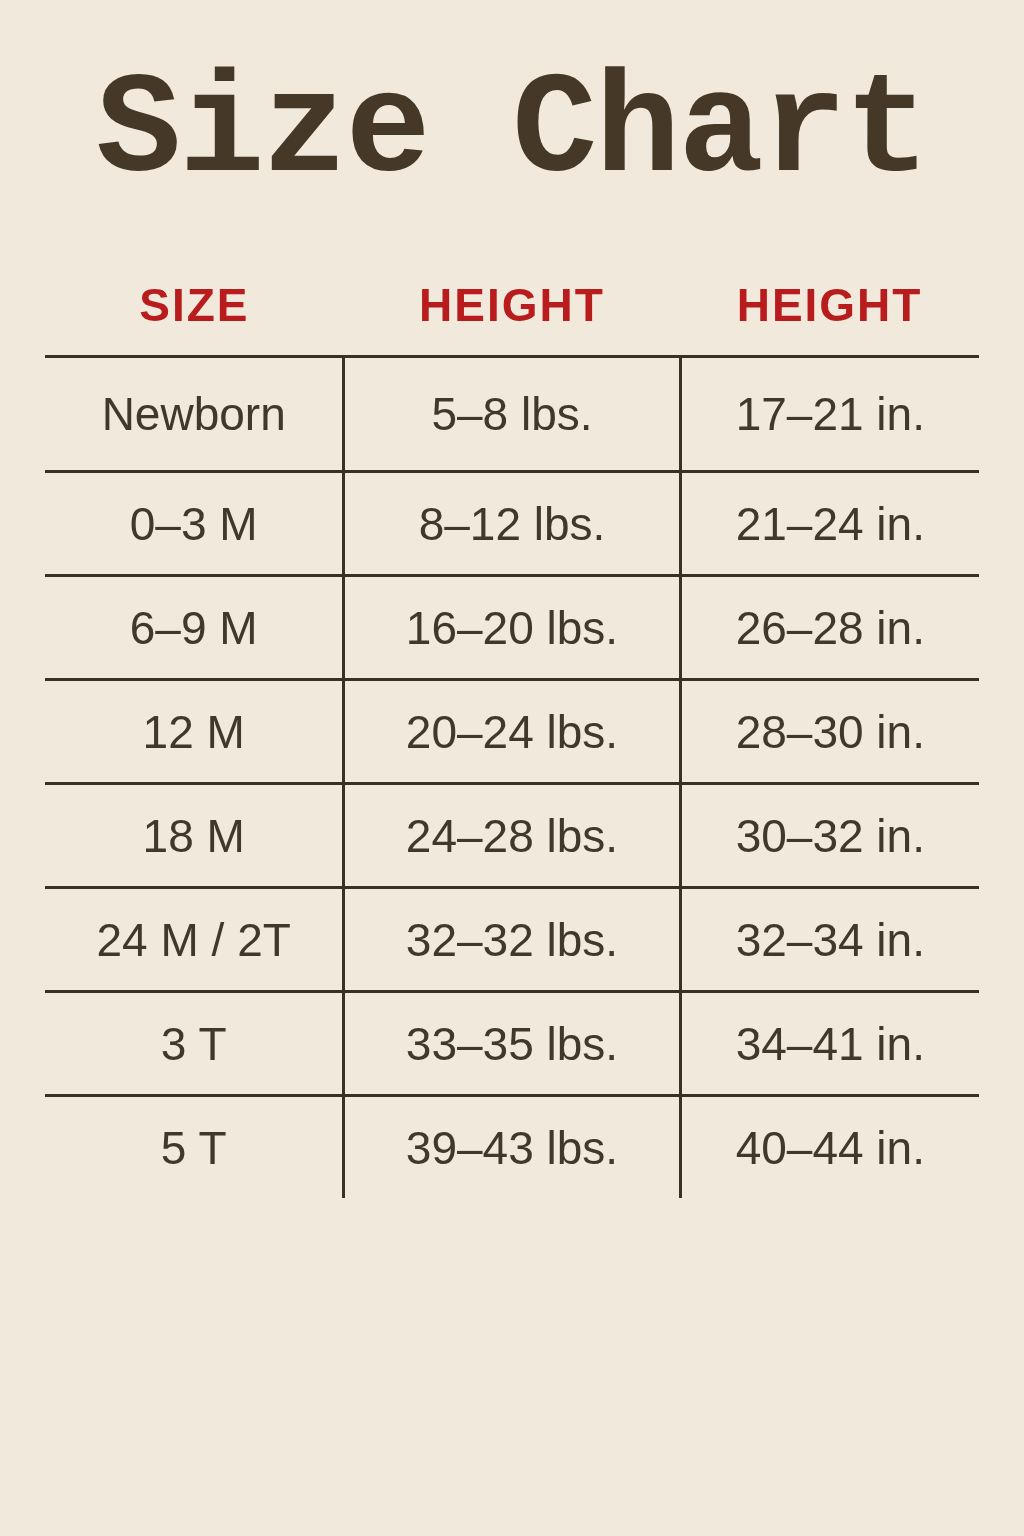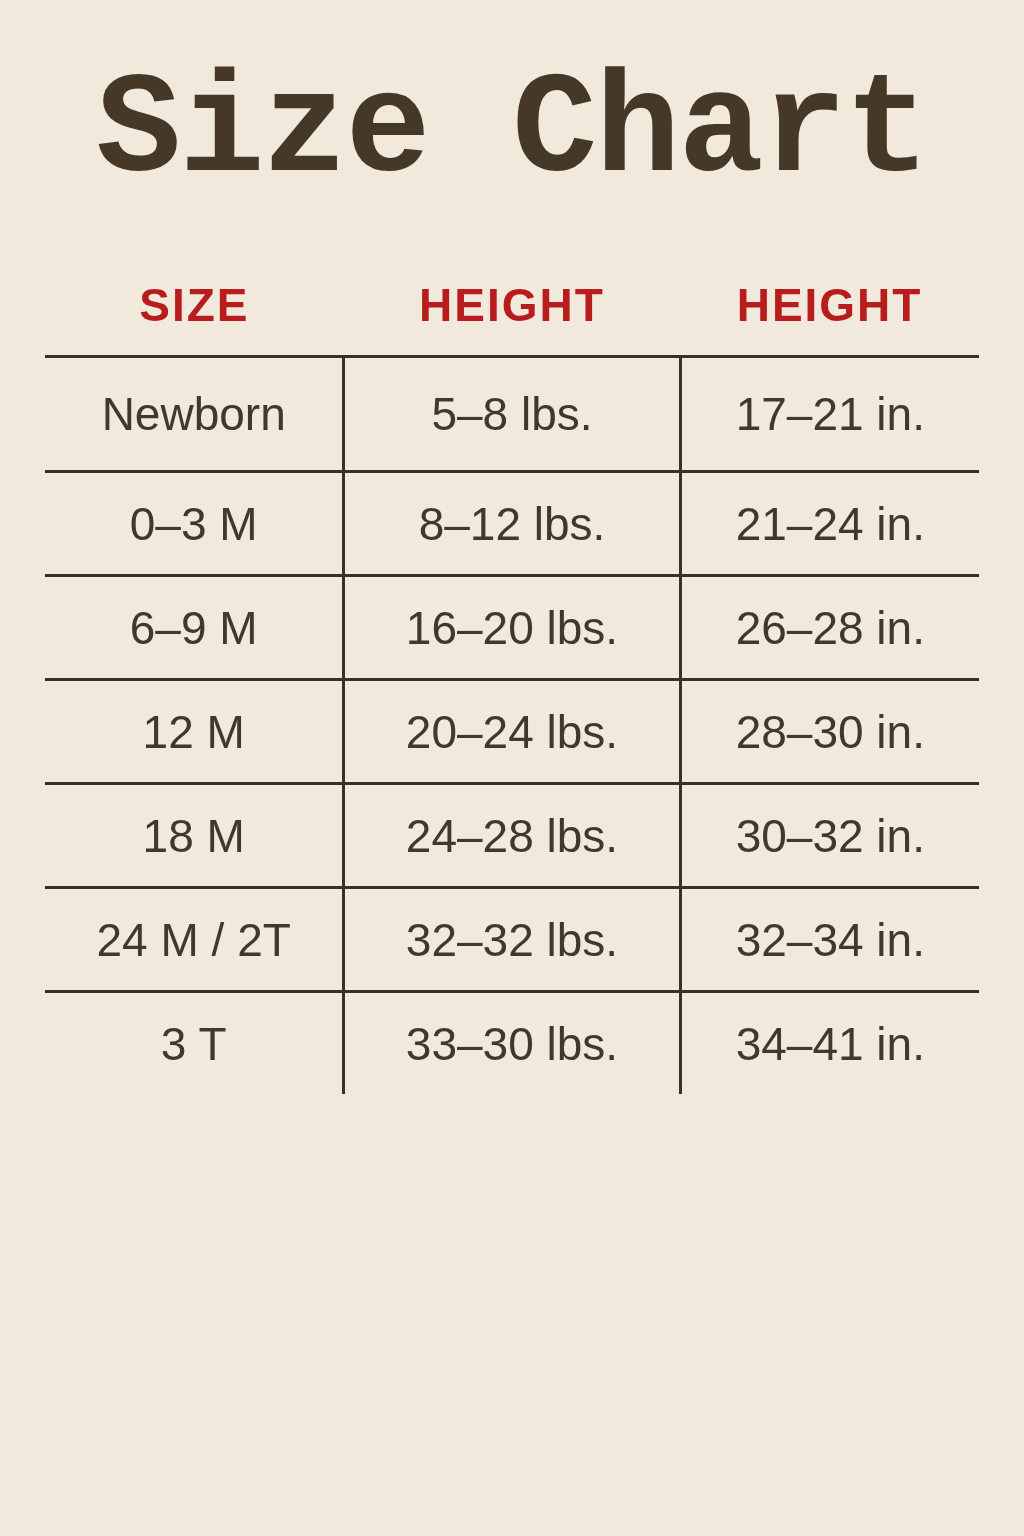--- a/index.html
+++ b/index.html
@@ -112,18 +112,23 @@
           <td class="mid">24–28 lbs.</td>
           <td>30–32 in.</td>
         </tr>
         <tr>
           <td>24 M / 2T</td>
           <td class="mid">32–32 lbs.</td>
           <td>32–34 in.</td>
         </tr>
         <tr>
           <td>3 T</td>
-          <td class="mid">33–30 lbs.</td>
+          <td class="mid">33–35 lbs.</td>
           <td>34–41 in.</td>
+        </tr>
+        <tr>
+          <td>5 T</td>
+          <td class="mid">39–43 lbs.</td>
+          <td>40–44 in.</td>
         </tr>
       </tbody>
   </table>
 </div>
 
 </body></html>

